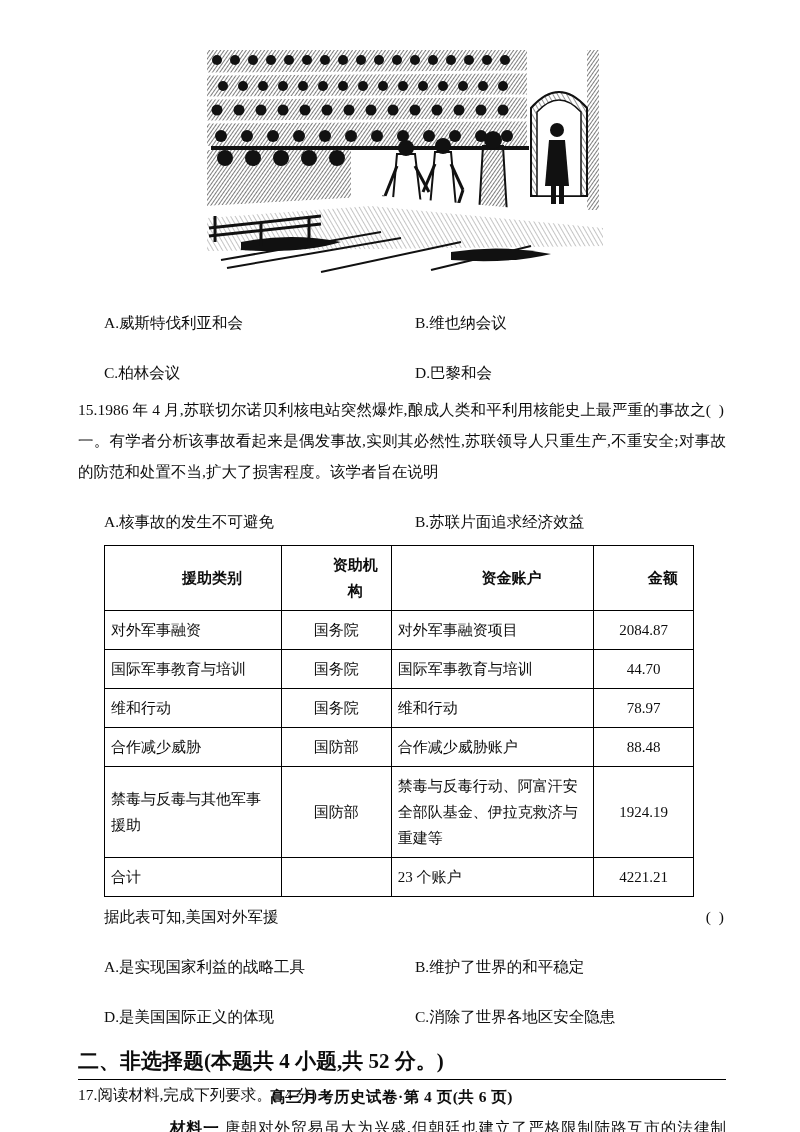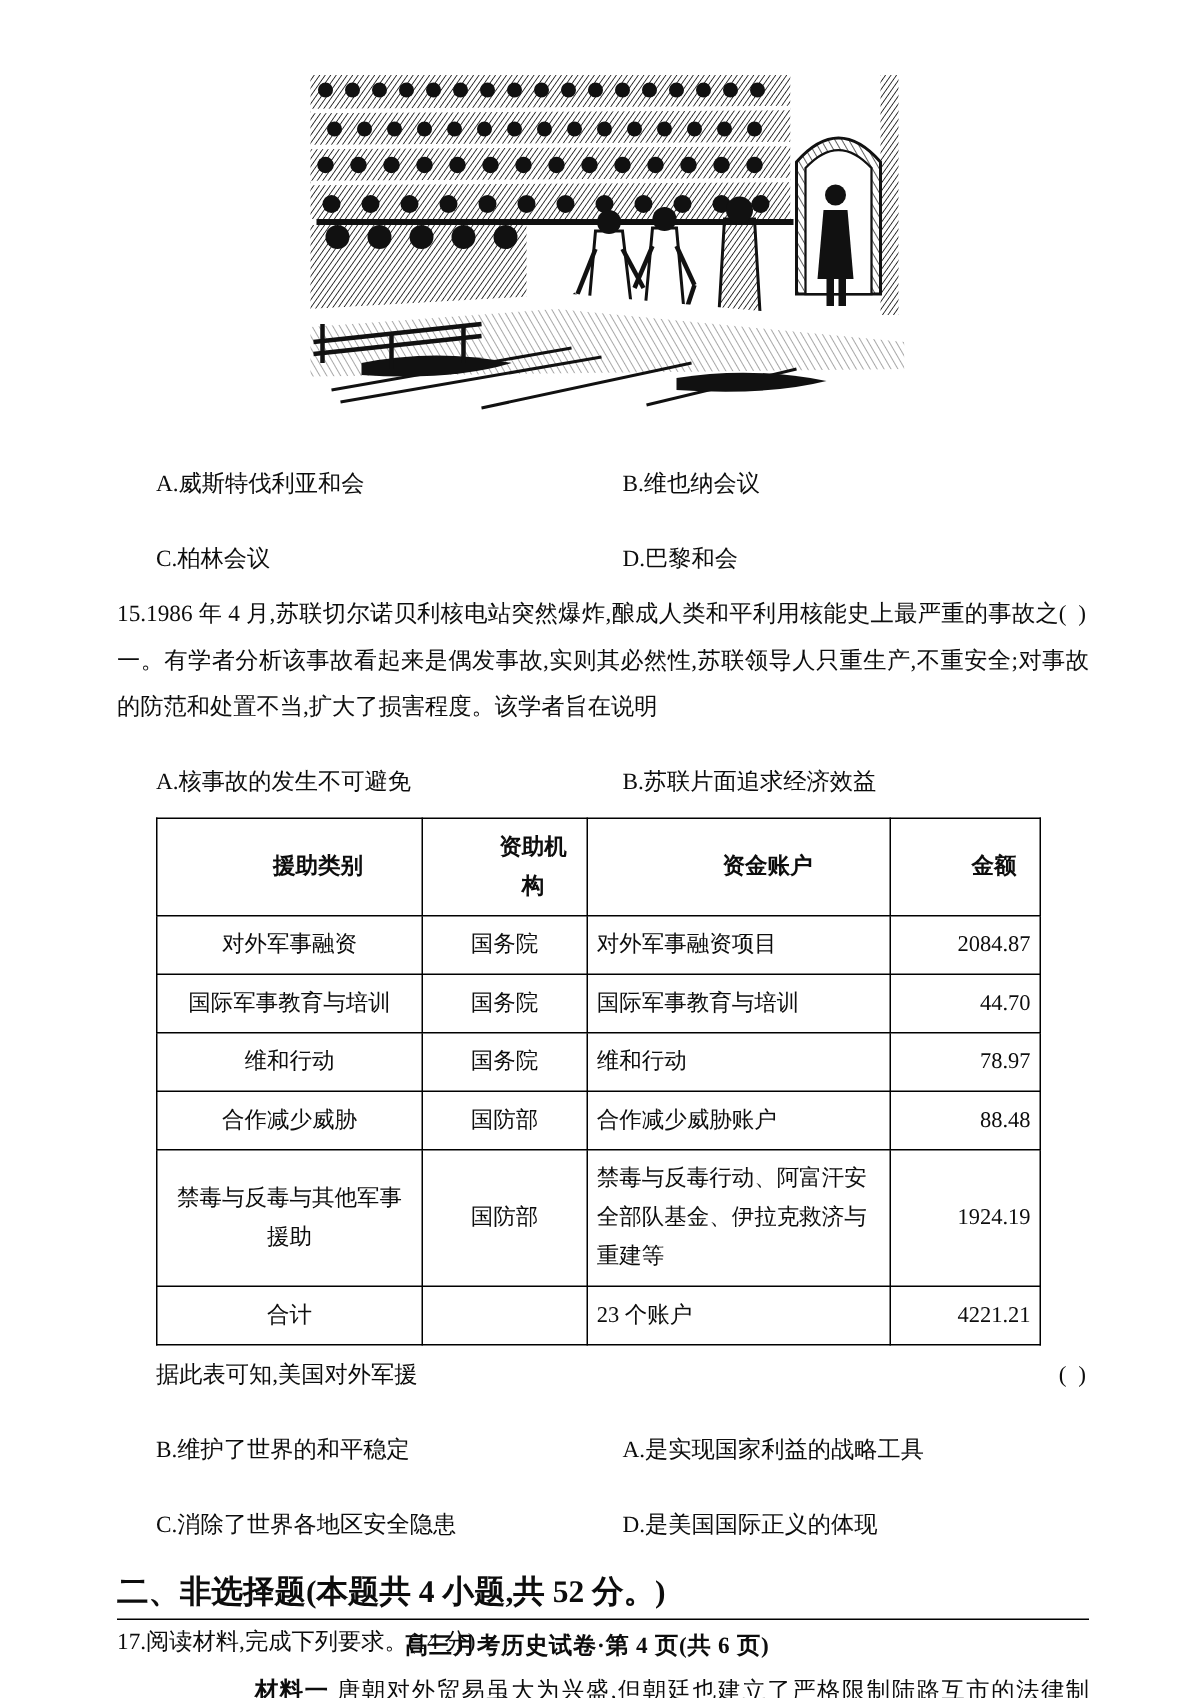--- a/index.html
+++ b/index.html
@@ -82,24 +82,24 @@
     border: 1px solid #000;
     padding: 6px 6px;
     line-height: 26px;
     vertical-align: middle;
   }
   table.data th {
     text-align: center;
     font-weight: bold;
     padding-left: 44px;
   }
-  td.c-type { width: 182px; text-align: center; }
+  td.c-type { width: 182px; }
   td.c-org  { width: 104px; text-align: center; }
   td.c-acct { width: 212px; }
-  td.c-amt  { width: 92px; text-align: right; }
+  td.c-amt  { width: 92px; text-align: center; }
   .amt-mono { font-family: "Liberation Serif", serif; }
 
   
   .section-head {
     font-size: 21px;
     line-height: 31px;
     font-weight: bold;
     margin-top: 14px;
   }
 
@@ -381,26 +381,26 @@
           <td class="c-amt amt-mono">4221.21</td>
         </tr>
       </tbody>
     </table>
 
     <div class="q" style="margin-left:26px;margin-top:2px;">
       <span class="paren-right">(    )</span>
       <span>据此表可知,美国对外军援</span>
     </div>
     <div class="opt-row">
+      <span class="opt">A.是实现国家利益的战略工具</span>
       <span class="opt">B.维护了世界的和平稳定</span>
-      <span class="opt">A.是实现国家利益的战略工具</span>
     </div>
     <div class="opt-row">
+      <span class="opt">D.是美国国际正义的体现</span>
       <span class="opt">C.消除了世界各地区安全隐患</span>
-      <span class="opt">D.是美国国际正义的体现</span>
     </div>
 
     <div class="section-head">二、非选择题(本题共 4 小题,共 52 分。)</div>
 
     <div class="q" style="margin-top:2px;">
       <span>17.</span><span>阅读材料,完成下列要求。(14 分)</span>
     </div>
     <div class="material">
       <span class="lead">材料一</span>
       <span>唐朝对外贸易虽大为兴盛,但朝廷也建立了严格限制陆路互市的法律制度,“出入国境,非公使者不合”,而外番商人也不可和自入关贸易。《唐律疏议·卫禁律》规定:“诸越度(即不经官府设关卡的大道,绕道越境出外)缘边关塞者,徒二年。”……唐朝</span>

